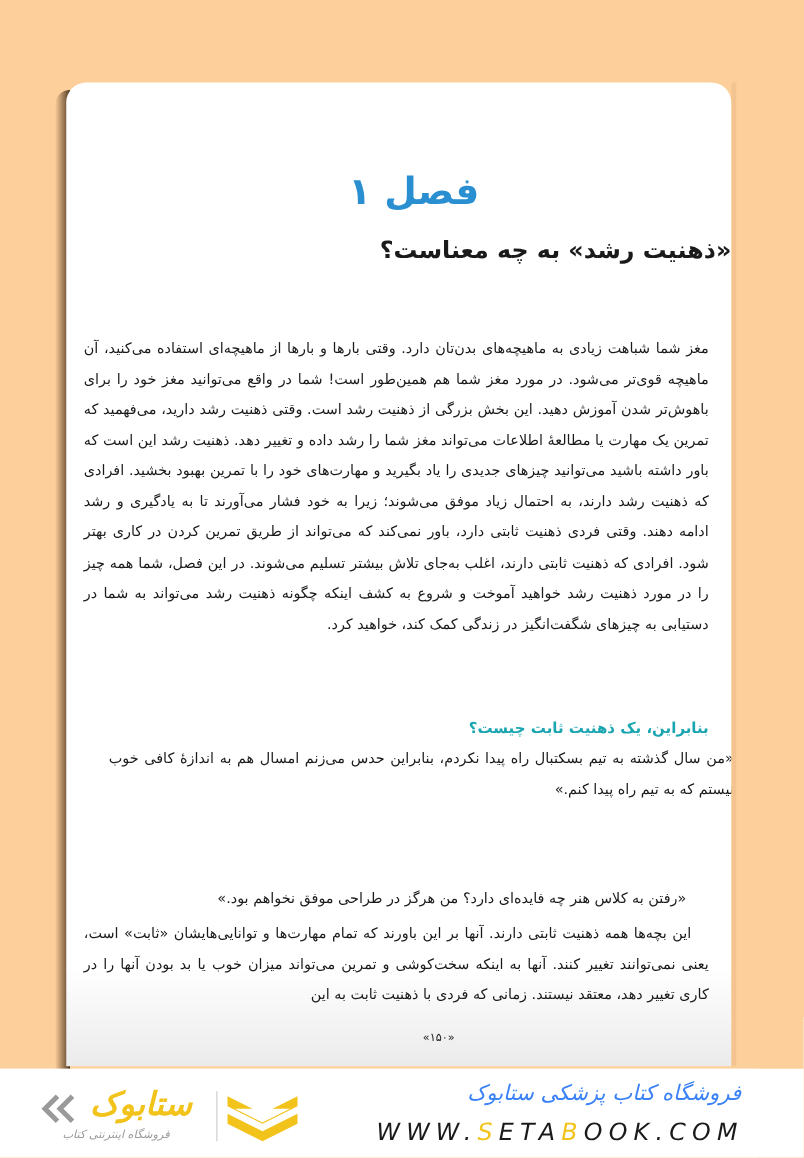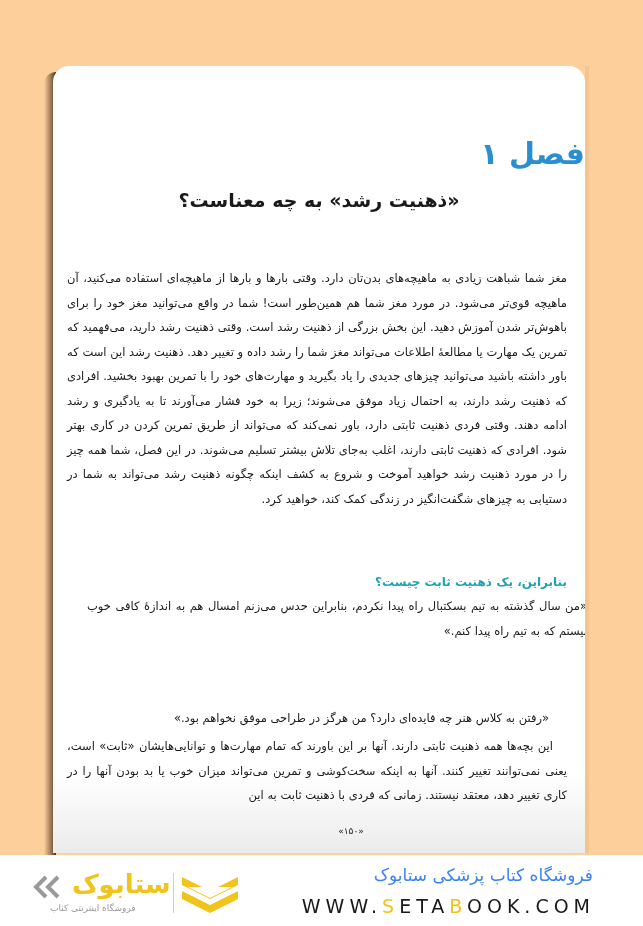--- a/index.html
+++ b/index.html
@@ -21,27 +21,27 @@
     position: absolute; left: 53px; top: 66px; width: 532px; height: 787px;
     background: linear-gradient(to bottom, #ffffff 0%, #ffffff 90%, #ebebeb 100%);
     border-top-left-radius: 16px; border-top-right-radius: 16px;
     overflow: hidden;
   }
   .right-strip {
     position: absolute; left: 585px; top: 66px; width: 4px; height: 787px;
     background: #f3c48f;
   }
   .chapter-title {
-    position: absolute; top: 68px; left: 0; width: 532px; text-align: right;
+    position: absolute; top: 68px; left: 0; width: 532px; text-align: center;
     direction: rtl;
     font-family: "DejaVu Sans", sans-serif; font-weight: bold;
-    font-size: 30px; color: #2a8fd0; line-height: 40px;
+    font-size: 30px; color: #2a8fd0; line-height: 40px; padding-left: 12px;
   }
   .chapter-subtitle {
-    position: absolute; top: 120px; left: 0; width: 532px; text-align: center;
+    position: absolute; top: 120px; left: 0; width: 532px; 
     direction: rtl;
     font-family: "DejaVu Sans", sans-serif; font-weight: bold;
     font-size: 19px; color: #1a1a1a; line-height: 28px;
   }
   .body {
     position: absolute; left: 14px; width: 500px; direction: rtl;
     text-align: justify; text-align-last: right;
     font-family: "DejaVu Sans", sans-serif; font-size: 11.5px;
     color: #1a1a1a; line-height: 24.5px;
   }
@@ -57,20 +57,21 @@
   .p2 { top: 668px; text-indent: 14px; }
   .page-number {
     position: absolute; top: 760px; left: 0; width: 532px; text-align: center;
     font-family: "DejaVu Sans", sans-serif; font-size: 9px; color: #222;
     direction: rtl;
     margin-left: 32px;
   }
   .footer {
     position: absolute; left: 0; top: 855px; width: 607px; height: 71px;
     background: #ffffff;
+    font-style: italic;
   }
   .logo-wrap { position: absolute; left: 30px; top: 14px; width: 230px; height: 50px; }
   .logo-chevrons { position: absolute; left: 2px; top: 6px; }
   .logo-word {
     position: absolute; left: 42px; top: 0px; font-family: "DejaVu Sans", sans-serif;
     font-weight: bold; font-size: 26px; color: #f2c31a; direction: rtl; letter-spacing: -1px;
   }
   .logo-tagline {
     position: absolute; left: 20px; top: 34px; font-family: "DejaVu Sans", sans-serif;
     font-size: 9px; color: #9a9a9a; direction: rtl;

